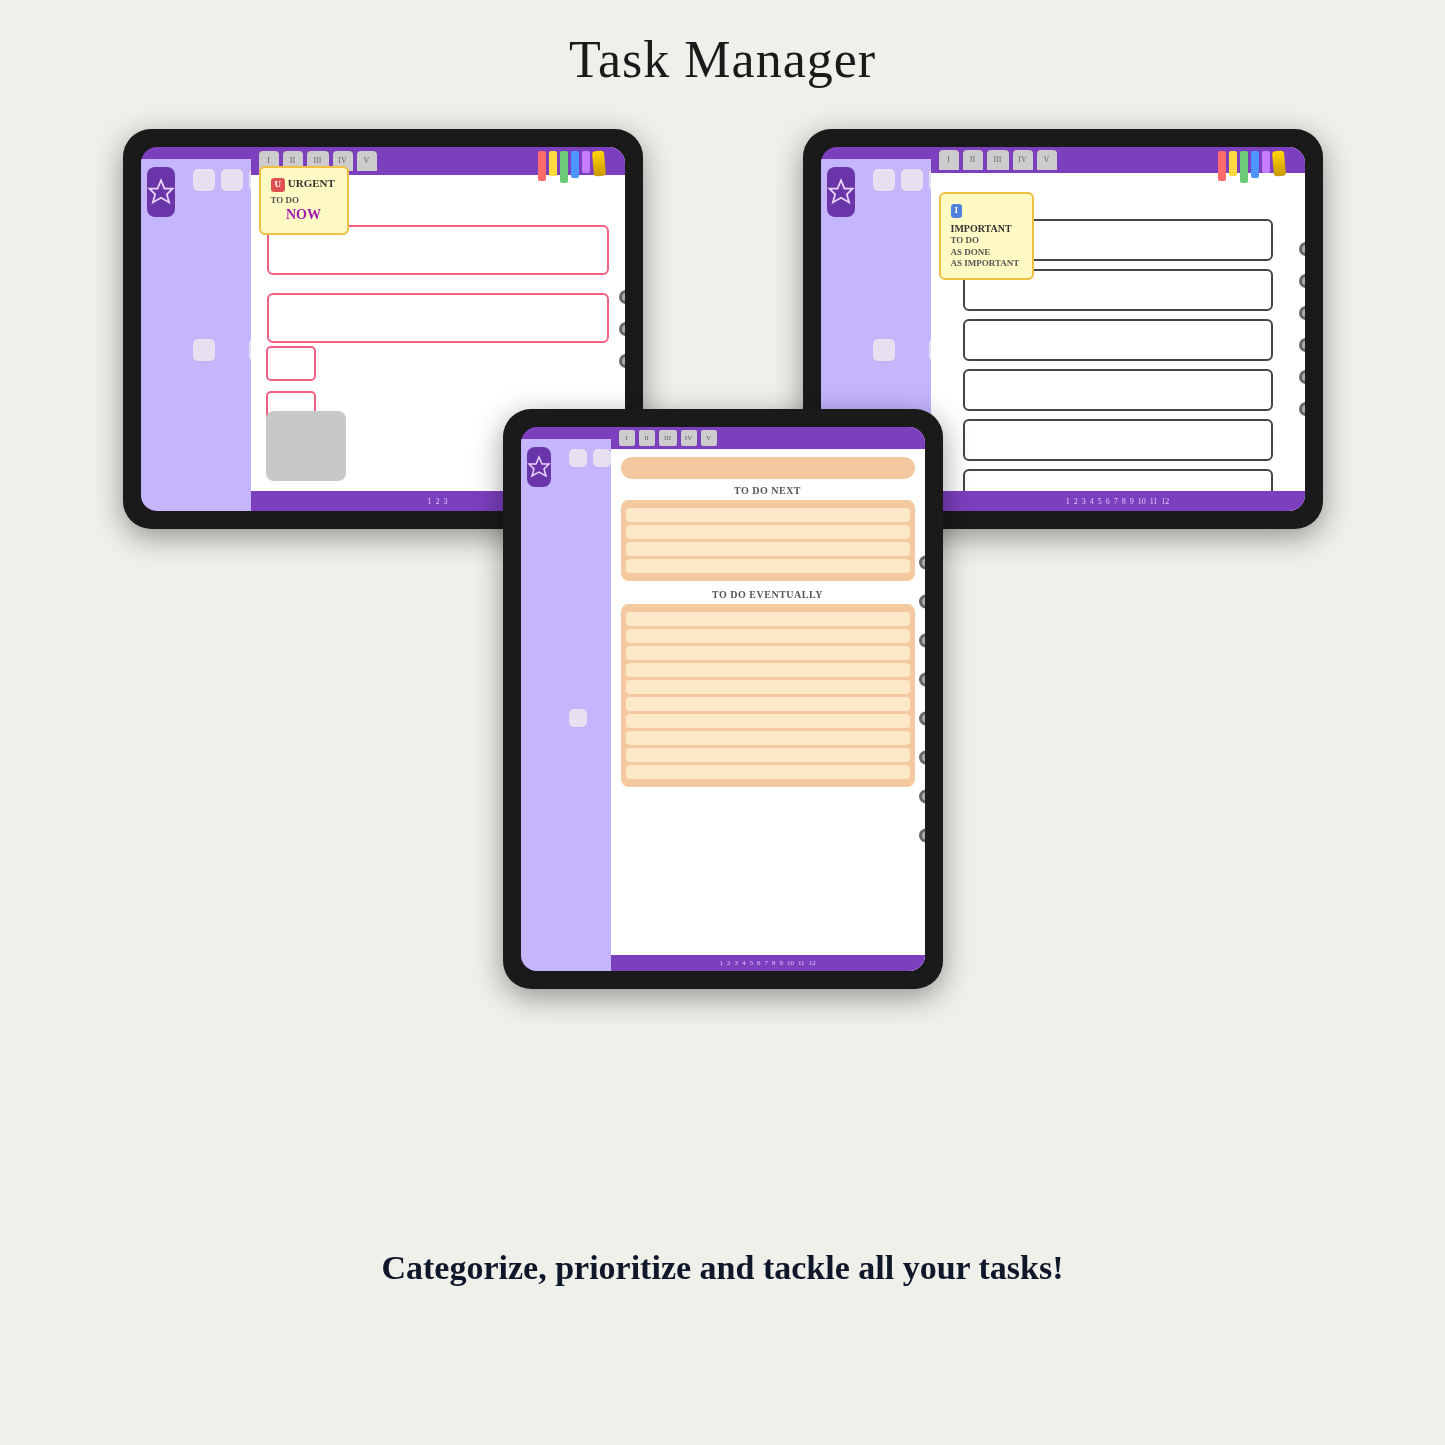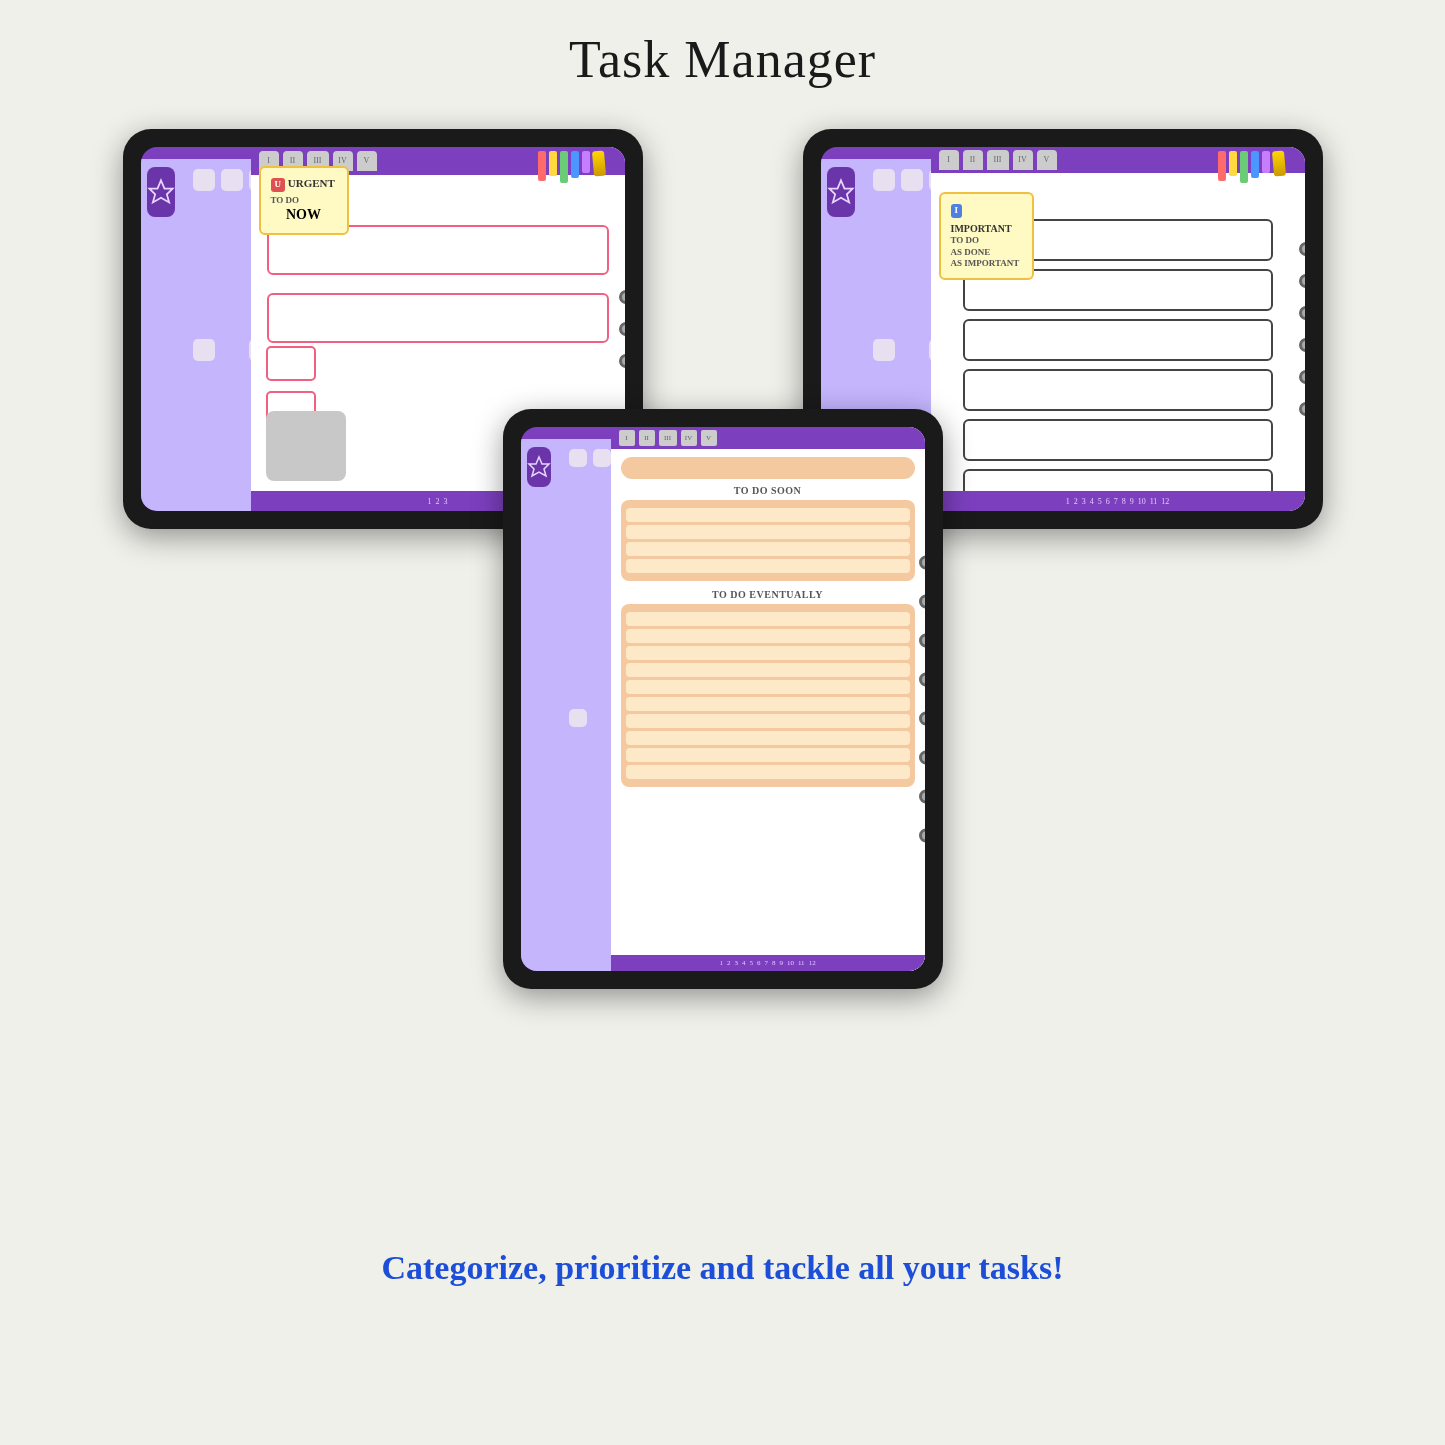--- a/index.html
+++ b/index.html
@@ -164,21 +164,21 @@
       display: inline-block;
       background: #e05050;
       color: white;
       border-radius: 3px;
       padding: 1px 4px;
       font-size: 9px;
       margin-bottom: 3px;
     }
 
     .sticky-urgent .big-text {
-      color: #000000;
+      color: #a21caf;
       font-size: 14px;
       font-weight: 900;
       text-align: center;
     }
 
     .sticky-important {
       background: #fff9c4;
       top: 45px;
       left: 8px;
       width: 95px;
@@ -294,21 +294,21 @@
 
     .page-num {
       color: #e0c8ff;
       font-size: 8px;
     }
 
     .bottom-tagline {
       font-family: 'Comic Sans MS', 'Chalkboard SE', cursive;
       font-size: 34px;
       font-weight: 700;
-      color: #1d4ed8;
+      color: #0f172a;
       text-align: right;
       margin-top: 20px;
     }
 
     
     .rings-right {
       position: absolute;
       right: -8px;
       top: 50%;
       transform: translateY(-50%);
@@ -562,21 +562,21 @@
           <div style="background:#ccc;width:16px;height:16px;font-size:7px;color:#666;text-align:center;line-height:16px;border-radius:2px;">I</div>
           <div style="background:#ccc;width:16px;height:16px;font-size:7px;color:#666;text-align:center;line-height:16px;border-radius:2px;">II</div>
           <div style="background:#ccc;width:18px;height:16px;font-size:7px;color:#666;text-align:center;line-height:16px;border-radius:2px;">III</div>
           <div style="background:#ccc;width:16px;height:16px;font-size:7px;color:#666;text-align:center;line-height:16px;border-radius:2px;">IV</div>
           <div style="background:#ccc;width:16px;height:16px;font-size:7px;color:#666;text-align:center;line-height:16px;border-radius:2px;">V</div>
         </div>
 
         <div class="center-page" style="padding:8px 10px;">
 
           <div class="section-header-peach"></div>
-          <div class="section-label">TO DO SOON</div>
+          <div class="section-label">TO DO NEXT</div>
           <div class="orange-list">
             <div class="orange-row"></div>
             <div class="orange-row"></div>
             <div class="orange-row"></div>
             <div class="orange-row"></div>
           </div>
 
           <div class="section-label">TO DO EVENTUALLY</div>
           <div class="orange-list">
             <div class="orange-row"></div>

